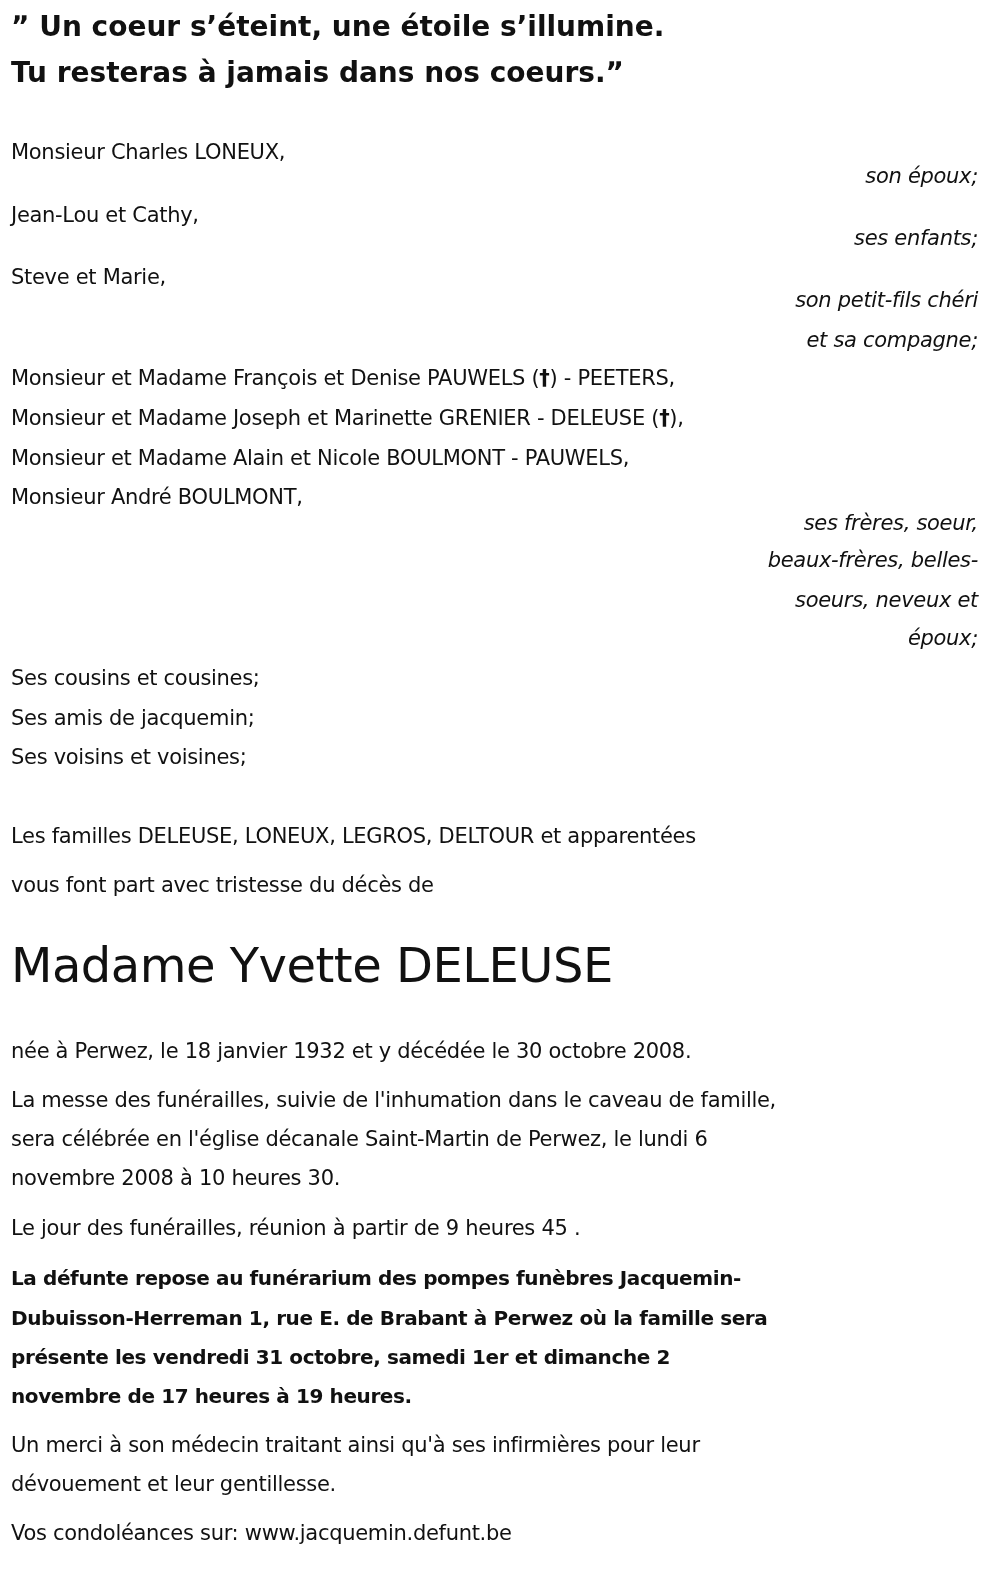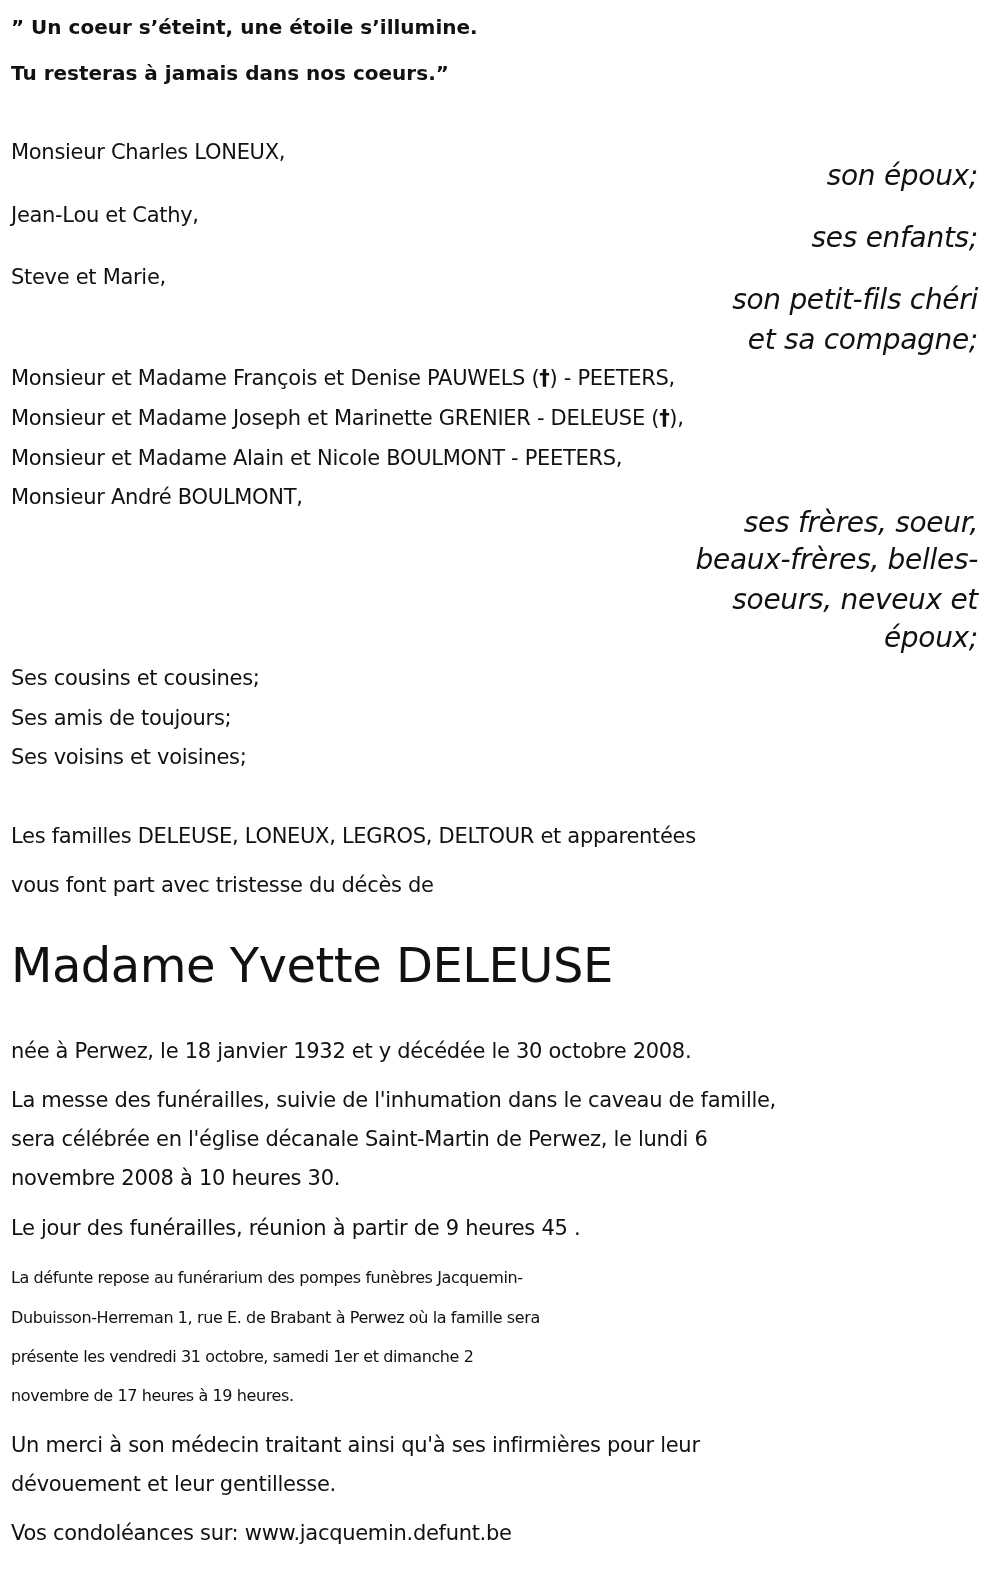--- a/index.html
+++ b/index.html
@@ -4,27 +4,27 @@
 <style>
   html, body { margin: 0; padding: 0; background: #ffffff; }
   body {
     width: 1000px; height: 1587px; position: relative; overflow: hidden;
     font-family: "DejaVu Sans", sans-serif; color: #111111;
   }
   .line {
     position: absolute; left: 11px; white-space: nowrap;
     font-size: 21px; line-height: 30px; letter-spacing: -0.3px;
   }
-  .quote { font-weight: bold; font-size: 20px; letter-spacing: 0; }
+  .quote { font-weight: bold; font-size: 28px; letter-spacing: 0; }
   .right {
     left: auto; right: 22px; text-align: center; font-style: italic;
-    font-size: 28px;
+    font-size: 21px;
   }
   .name { font-weight: normal; font-size: 48px; line-height: 44px; letter-spacing: -0.5px; }
-  .bold { font-weight: normal; font-size: 16px; letter-spacing: -0.4px; }
+  .bold { font-weight: bold; font-size: 20px; letter-spacing: -0.4px; }
   .cross { font-weight: bold; }
 </style>
 </head>
 <body>
 
 <div class="line quote" style="top:12px">ˮ Un coeur s’éteint, une étoile s’illumine.</div>
 <div class="line quote" style="top:58px">Tu resteras à jamais dans nos coeurs.ˮ</div>
 
 <div class="line" style="top:137px">Monsieur Charles LONEUX,</div>
 <div class="line right" style="top:161px">son époux;</div>
@@ -35,30 +35,30 @@
 <div class="line" style="top:262px">Steve et Marie,</div>
 <div class="line right" style="top:285px">son petit-fils chéri</div>
 <div class="line right" style="top:325px">et sa compagne;</div>
 
 <div class="line" style="top:363px">
   <span>Monsieur et Madame François et Denise PAUWELS (</span><span class="cross">†</span><span>) - PEETERS,</span>
 </div>
 <div class="line" style="top:403px">
   <span>Monsieur et Madame Joseph et Marinette GRENIER - DELEUSE (</span><span class="cross">†</span><span>),</span>
 </div>
-<div class="line" style="top:443px">Monsieur et Madame Alain et Nicole BOULMONT - PEETERS,</div>
+<div class="line" style="top:443px">Monsieur et Madame Alain et Nicole BOULMONT - PAUWELS,</div>
 <div class="line" style="top:482px">Monsieur André BOULMONT,</div>
 
 <div class="line right" style="top:508px">ses frères, soeur,</div>
 <div class="line right" style="top:545px">beaux-frères, belles-</div>
 <div class="line right" style="top:585px">soeurs, neveux et</div>
 <div class="line right" style="top:623px">époux;</div>
 
 <div class="line" style="top:663px">Ses cousins et cousines;</div>
-<div class="line" style="top:703px">Ses amis de toujours;</div>
+<div class="line" style="top:703px">Ses amis de jacquemin;</div>
 <div class="line" style="top:742px">Ses voisins et voisines;</div>
 
 <div class="line" style="top:821px">Les familles DELEUSE, LONEUX, LEGROS, DELTOUR et apparentées</div>
 <div class="line" style="top:870px">vous font part avec tristesse du décès de</div>
 
 <div class="line name" style="top:943px">Madame Yvette DELEUSE</div>
 <div class="line" style="top:1036px">née à Perwez, le 18 janvier 1932 et y décédée le 30 octobre 2008.</div>
 
 <div class="line" style="top:1085px">La messe des funérailles, suivie de l'inhumation dans le caveau de famille,</div>
 <div class="line" style="top:1124px">sera célébrée en l'église décanale Saint-Martin de Perwez, le lundi 6</div>

